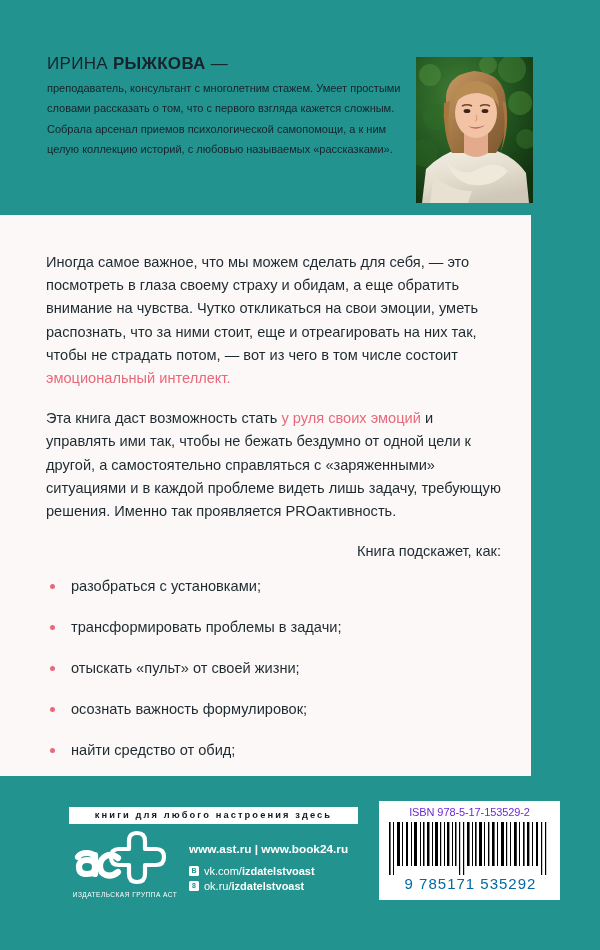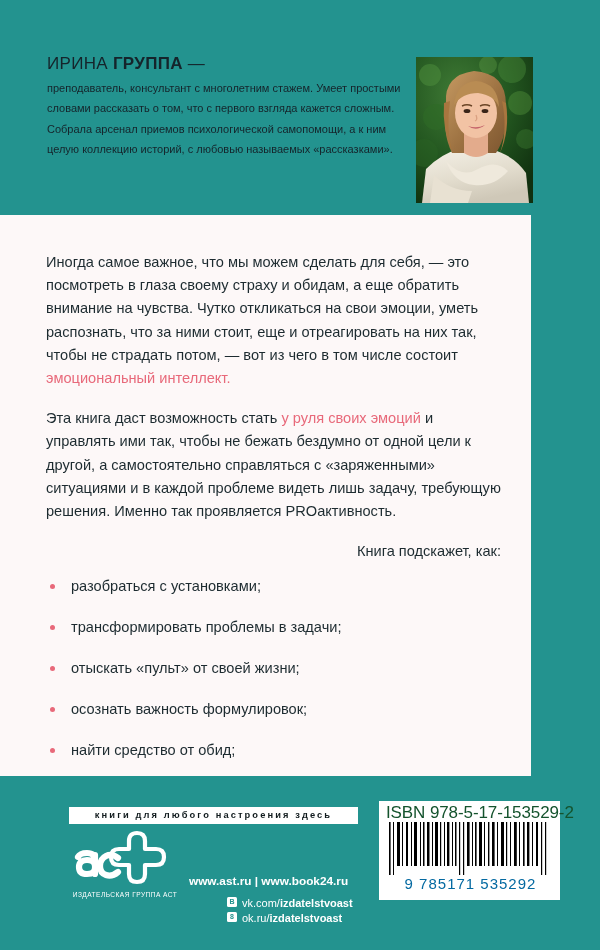--- a/index.html
+++ b/index.html
@@ -161,28 +161,27 @@
     position: absolute;
     left: 177px;
     top: 66px;
     color: #ffffff;
   }
   .links-main {
     font-size: 11.8px;
     font-weight: bold;
     margin-bottom: 9px;
     white-space: nowrap;
-    margin-top: 32px;
   }
   .social-row {
     display: flex;
+    align-items: center;
     font-size: 11px;
     margin-bottom: 3px;
     white-space: nowrap;
-    margin-left: 38px;
   }
   .social-icon {
     width: 10px;
     height: 10px;
     margin-right: 5px;
     flex: 0 0 auto;
     border-radius: 1.5px;
     background: #ffffff;
     color: #23938f;
     font-size: 7px;
@@ -200,22 +199,22 @@
     position: absolute;
     left: 367px;
     top: 25px;
     width: 181px;
     height: 99px;
     background: #ffffff;
     box-sizing: border-box;
     padding: 4px 7px 2px 7px;
   }
   .isbn-text {
-    color: #14532d;
-    font-size: 17px;
+    color: #6d28d9;
+    font-size: 11px;
     text-align: center;
     letter-spacing: -0.1px;
     line-height: 15px;
     white-space: nowrap;
   }
   .barcode-graphic {
     margin-top: 2px;
     height: 53px;
     display: flex;
     align-items: flex-end;
@@ -232,21 +231,21 @@
   }
 </style>
 </head>
 <body>
 
 <div class="header">
 
   <div class="author-text">
     <div class="author-name">
       <span>ИРИНА</span>
-      <span class="bold">ГРУППА</span>
+      <span class="bold">РЫЖКОВА</span>
       <span>—</span>
     </div>
     <div class="author-bio">преподаватель, консультант с многолетним стажем. Умеет простыми словами рассказать о том, что с первого взгляда кажется сложным. Собрала арсенал приемов психологической самопомощи, а к ним целую коллекцию историй, с любовью называемых «рассказками».</div>
   </div>
 
   <div class="author-photo">
     <svg width="117" height="146" viewBox="0 0 117 146" xmlns="http://www.w3.org/2000/svg">
       <defs>
         <radialGradient id="folig" cx="35%" cy="25%" r="85%">
           <stop offset="0%" stop-color="#3f7a35"></stop>

